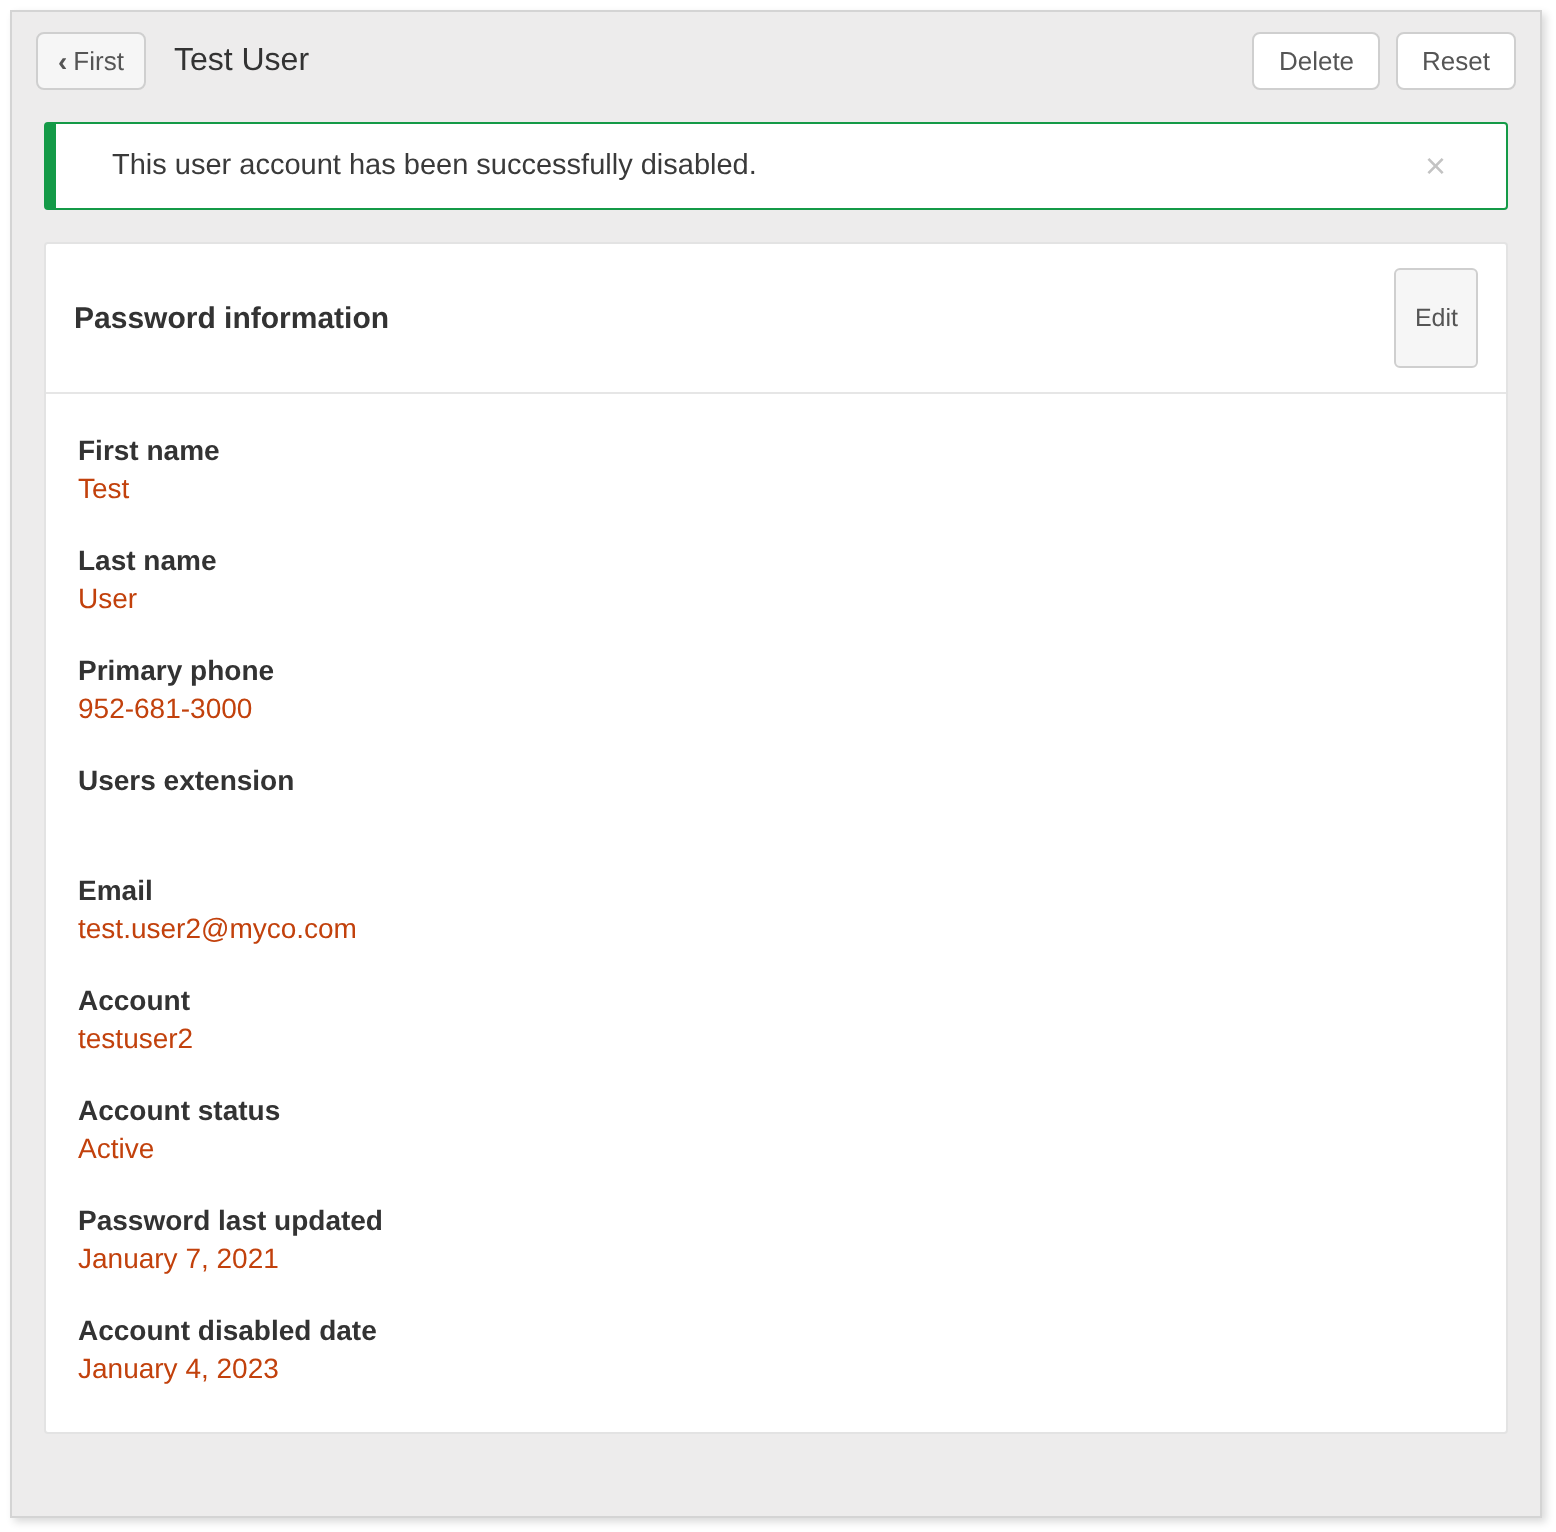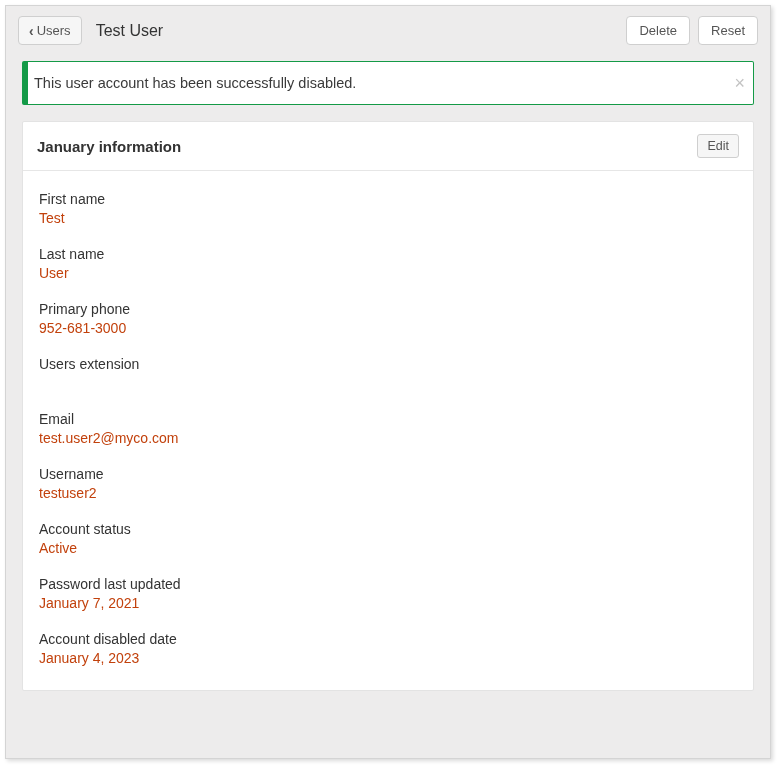--- a/index.html
+++ b/index.html
@@ -72,21 +72,21 @@
     .body-area {
       padding: 0 16px 16px 16px;
       flex: 1;
       overflow: hidden;
     }
     .alert {
       background: #fff;
       border: 1px solid #149a47;
       border-left: 6px solid #149a47;
       border-radius: 2px;
-      padding: 12px 6px;
+      padding: 12px 28px;
       margin: 6px 0 16px 0;
       font-size: 14.5px;
       color: #3a3a3a;
       display: flex;
       align-items: center;
       justify-content: space-between;
     }
     .alert .close {
       color: #c3c3c3;
       font-size: 18px;
@@ -108,74 +108,74 @@
     }
     .card-header h2 {
       font-size: 15px;
       font-weight: 700;
       color: #333;
     }
     .edit-btn {
       background: #f6f6f6;
       border: 1px solid #cfcfcf;
       border-radius: 3px;
-      padding: 4px 9px;
+      padding: 17px 9px;
       font-size: 12.5px;
       color: #555;
       cursor: pointer;
       text-align: center;
     }
     .card-body {
       padding: 20px 16px 22px 16px;
     }
     .field {
       margin-bottom: 18px;
     }
     .field:last-child {
       margin-bottom: 0;
     }
     .field-label {
       font-size: 14px;
-      font-weight: 400;
+      font-weight: 700;
       color: #333;
       margin-bottom: 3px;
     }
     .field-value {
       font-size: 14px;
       color: #c2410c;
       min-height: 18px;
     }
   </style>
 </head>
 <body>
 
 <div class="outer-frame">
 
   <div class="top-bar">
     <button class="back-btn">
       <span class="chev">‹</span>
-      <span>Users</span>
+      <span>First</span>
     </button>
     <div class="page-title">Test User</div>
     <div class="top-actions">
       <button class="action-btn">Delete</button>
       <button class="action-btn">Reset</button>
     </div>
   </div>
 
   <div class="body-area">
 
     <div class="alert">
       <span>This user account has been successfully disabled.</span>
       <span class="close">×</span>
     </div>
 
     <div class="card">
       <div class="card-header">
-        <h2>January information</h2>
+        <h2>Password information</h2>
         <button class="edit-btn">Edit</button>
       </div>
       <div class="card-body">
 
         <div class="field">
           <div class="field-label">First name</div>
           <div class="field-value">Test</div>
         </div>
 
         <div class="field">
@@ -192,21 +192,21 @@
           <div class="field-label">Users extension</div>
           <div class="field-value"></div>
         </div>
 
         <div class="field">
           <div class="field-label">Email</div>
           <div class="field-value">test.user2@myco.com</div>
         </div>
 
         <div class="field">
-          <div class="field-label">Username</div>
+          <div class="field-label">Account</div>
           <div class="field-value">testuser2</div>
         </div>
 
         <div class="field">
           <div class="field-label">Account status</div>
           <div class="field-value">Active</div>
         </div>
 
         <div class="field">
           <div class="field-label">Password last updated</div>

